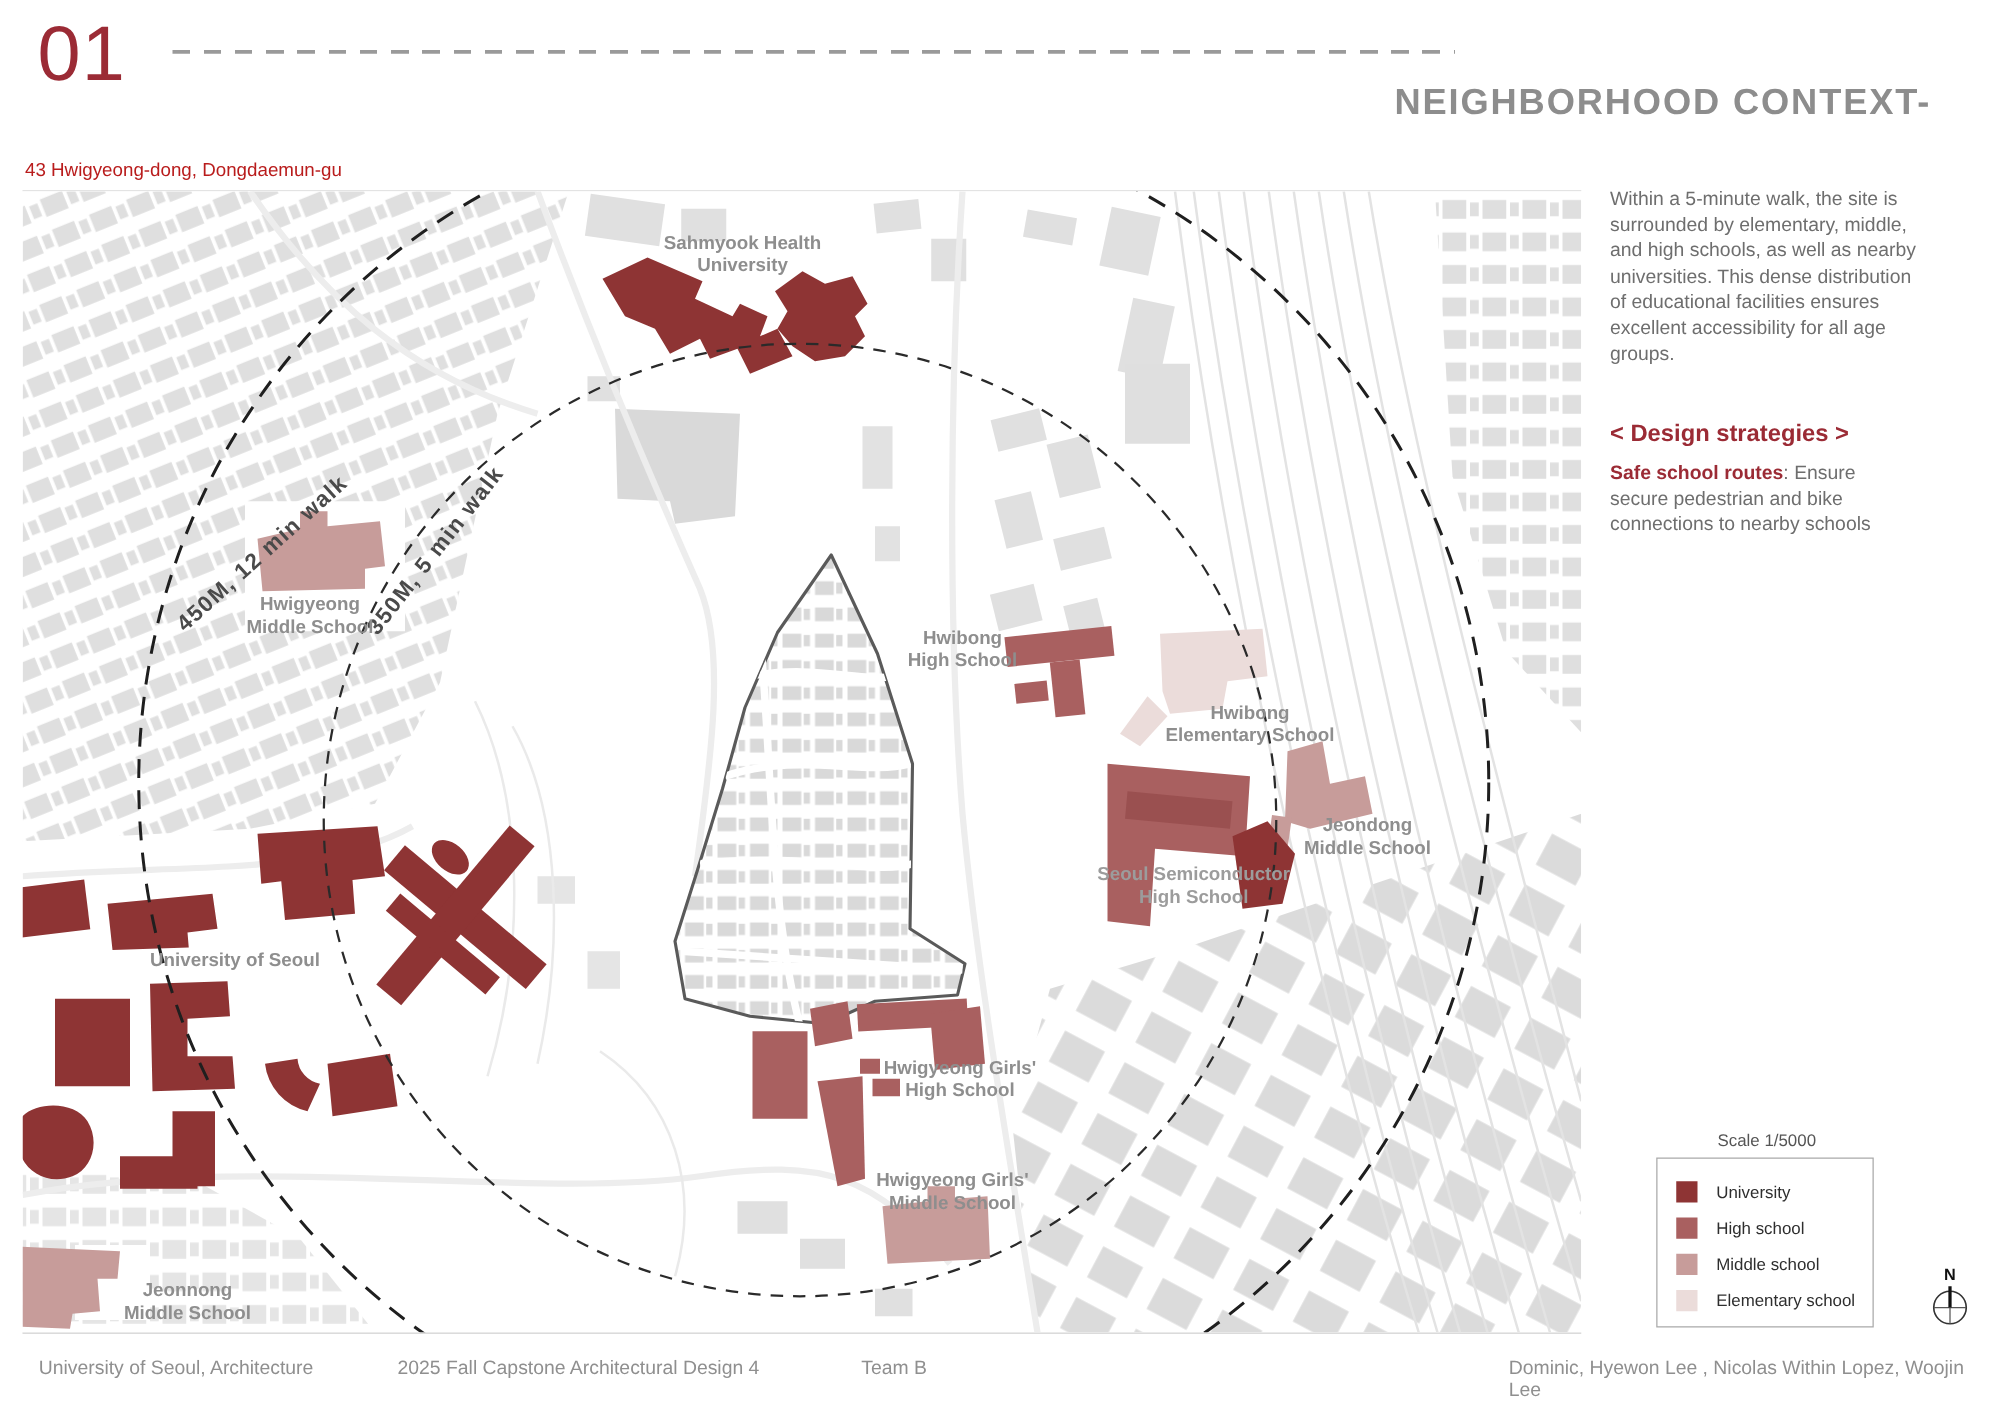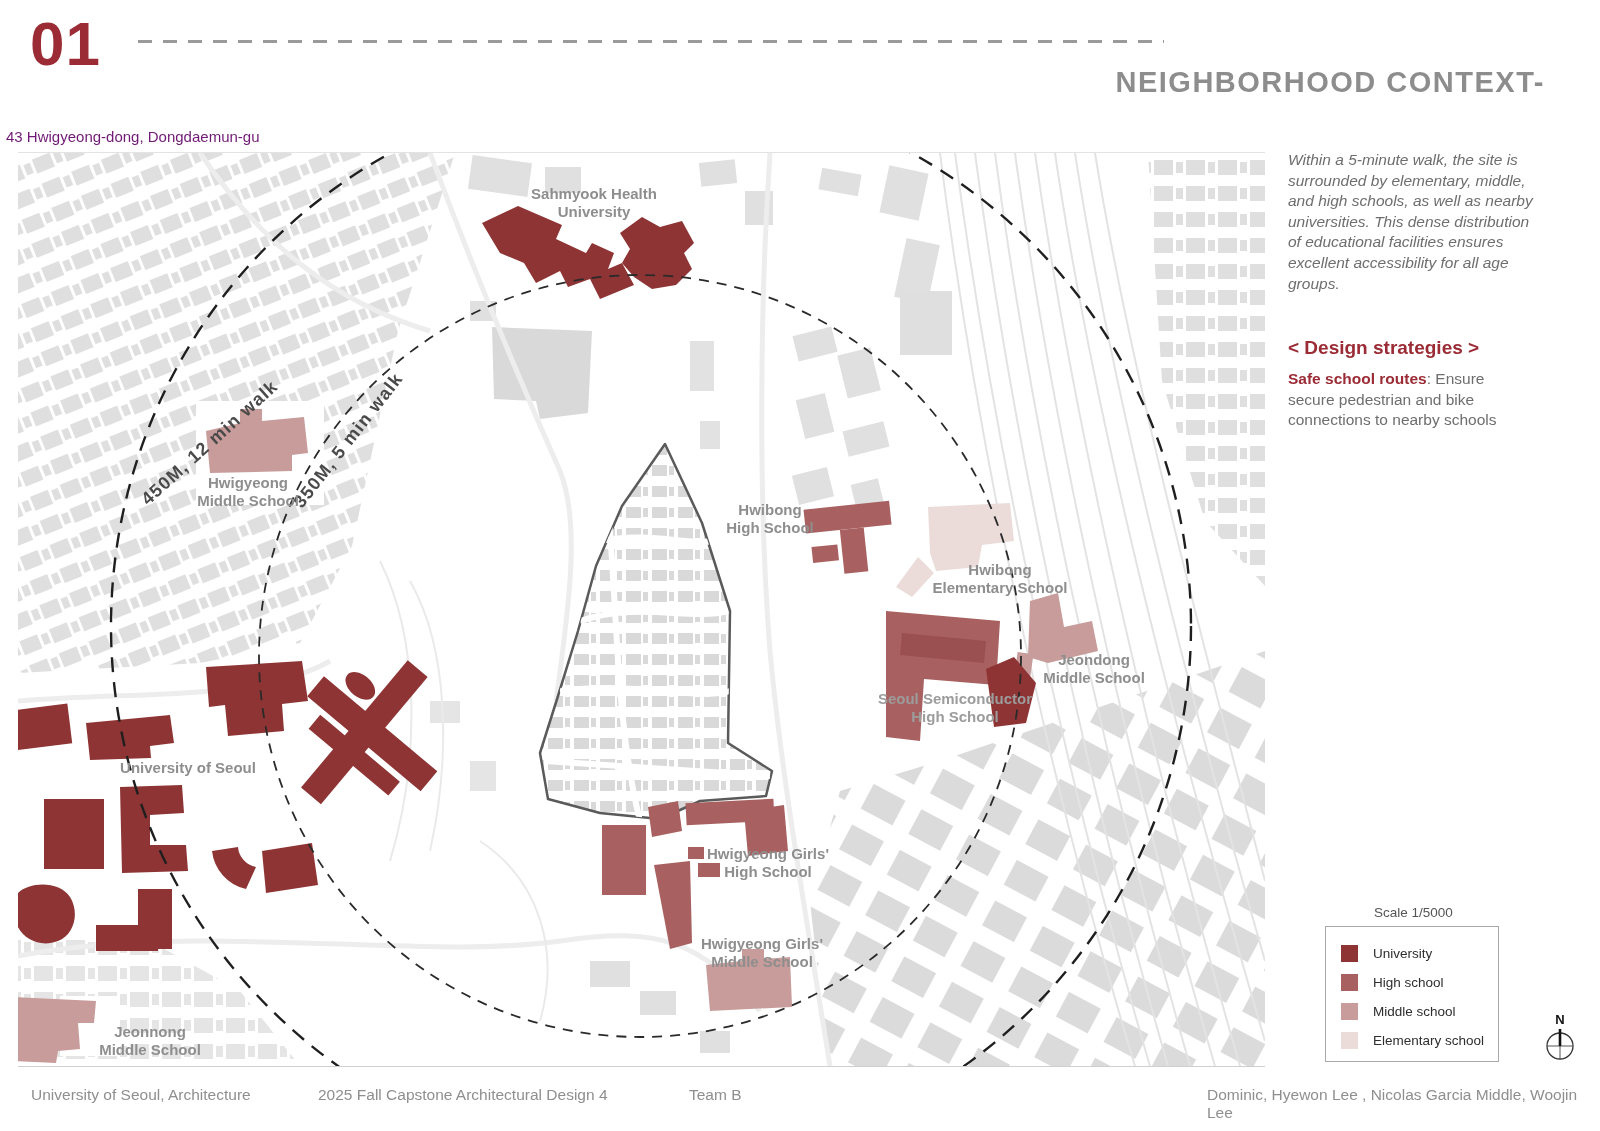--- a/index.html
+++ b/index.html
@@ -1,41 +1,41 @@
 <!DOCTYPE html>
 <html style="--accent: #9B2B35; --university: #8E3434; --high_school: #A96060; --middle_school: #C79C9A; --elementary_school: #EBDCDA;"><head>
 <meta charset="utf-8">
 <style>
   html,body{margin:0;padding:0;background:#fff;}
   body{font-family:"Liberation Sans",sans-serif;width:1600px;height:1131px;position:relative;overflow:hidden;color:#333;}
   .page{position:absolute;inset:0;background:#fff;}
 
   
-  .page-number{position:absolute;left:30px;top:8px;font-size:62px;font-weight:700;letter-spacing:1px;color:var(--accent);}
+  .page-number{position:absolute;left:30px;top:8px;font-size:62px;font-weight:400;letter-spacing:1px;color:var(--accent);}
   .header-dash{position:absolute;left:138px;top:40px;width:1026px;height:3px;
     background:repeating-linear-gradient(90deg,#9a9a9a 0 14px,transparent 14px 25px);}
   .titles{position:absolute;right:55px;top:22px;text-align:right;}
   .title-gray{font-size:29px;font-weight:700;letter-spacing:1.5px;color:#8D8D8D;margin-top:44px;}
   .title-red{font-size:37px;font-weight:800;letter-spacing:1px;color:var(--accent);margin-top:1px;}
-  .address{position:absolute;left:6px;top:128px;font-size:15px;color:#701a75;}
+  .address{position:absolute;left:20px;top:128px;font-size:15px;color:#b91c1c;}
 
   
   .map-wrap{position:absolute;left:18px;top:152px;width:1247px;height:913px;border-top:1px solid #E3E3E3;border-bottom:1px solid #CFCFCF;background:#fff;overflow:hidden;}
   .b-univ{fill:var(--university);}
   .b-high{fill:var(--high_school);}
   .b-highdark{fill:#9A5050;}
   .b-mid{fill:var(--middle_school);}
   .b-elem{fill:var(--elementary_school);}
   .mlabel{font:600 15px "Liberation Sans",sans-serif;fill:#8E8E8E;}
   .mlabel2{font:600 15px "Liberation Sans",sans-serif;fill:#9C9C9C;}
   .rlabel{font:600 18px "Liberation Sans",sans-serif;fill:#4A4A4A;letter-spacing:1.2px;}
 
   
   .side{position:absolute;left:1288px;top:150px;width:245px;}
-  .side-paragraph{font-size:15.5px;line-height:1.33;color:#6E6E6E;font-style:italic;}
+  .side-paragraph{font-size:15.5px;line-height:1.33;color:#6E6E6E;}
   .strategies-title{margin-top:43px;font-size:19px;font-weight:800;color:var(--accent);}
   .strategy{margin-top:10px;font-size:15.5px;line-height:1.33;color:#6E6E6E;}
   .strategy b{color:var(--accent);font-weight:800;}
 
   
   .legend-scale{position:absolute;left:1374px;top:905px;font-size:13.5px;color:#555;}
   .legend-box{position:absolute;left:1325px;top:926px;width:174px;height:136px;border:1px solid #A9A9A9;background:#fff;box-sizing:border-box;padding-top:12px;}
   .legend-row{display:flex;align-items:center;height:29px;padding-left:15px;}
   .legend-swatch{width:17px;height:17px;flex:0 0 17px;}
   .legend-label{margin-left:15px;font-size:13.5px;color:#2E2E2E;}
@@ -272,15 +272,15 @@
       <circle cx="20" cy="19" r="13" fill="#FFFFFF" stroke="#333" stroke-width="1.3"></circle>
       <line x1="7" y1="19" x2="33" y2="19" stroke="#555" stroke-width="1"></line>
       <line x1="20" y1="2" x2="20" y2="19" stroke="#111" stroke-width="2.6"></line>
       <line x1="20" y1="19" x2="20" y2="32" stroke="#555" stroke-width="1"></line>
     </svg>
   </div>
 
   <div class="footer-item f-left">University of Seoul, Architecture</div>
   <div class="footer-item f-center">2025 Fall Capstone Architectural Design 4</div>
   <div class="footer-item f-team">Team B</div>
-  <div class="footer-item f-right">Dominic, Hyewon Lee , Nicolas Garcia Middle, Woojin Lee</div>
+  <div class="footer-item f-right">Dominic, Hyewon Lee , Nicolas Within Lopez, Woojin Lee</div>
 
 </div>
 
 </body></html>

